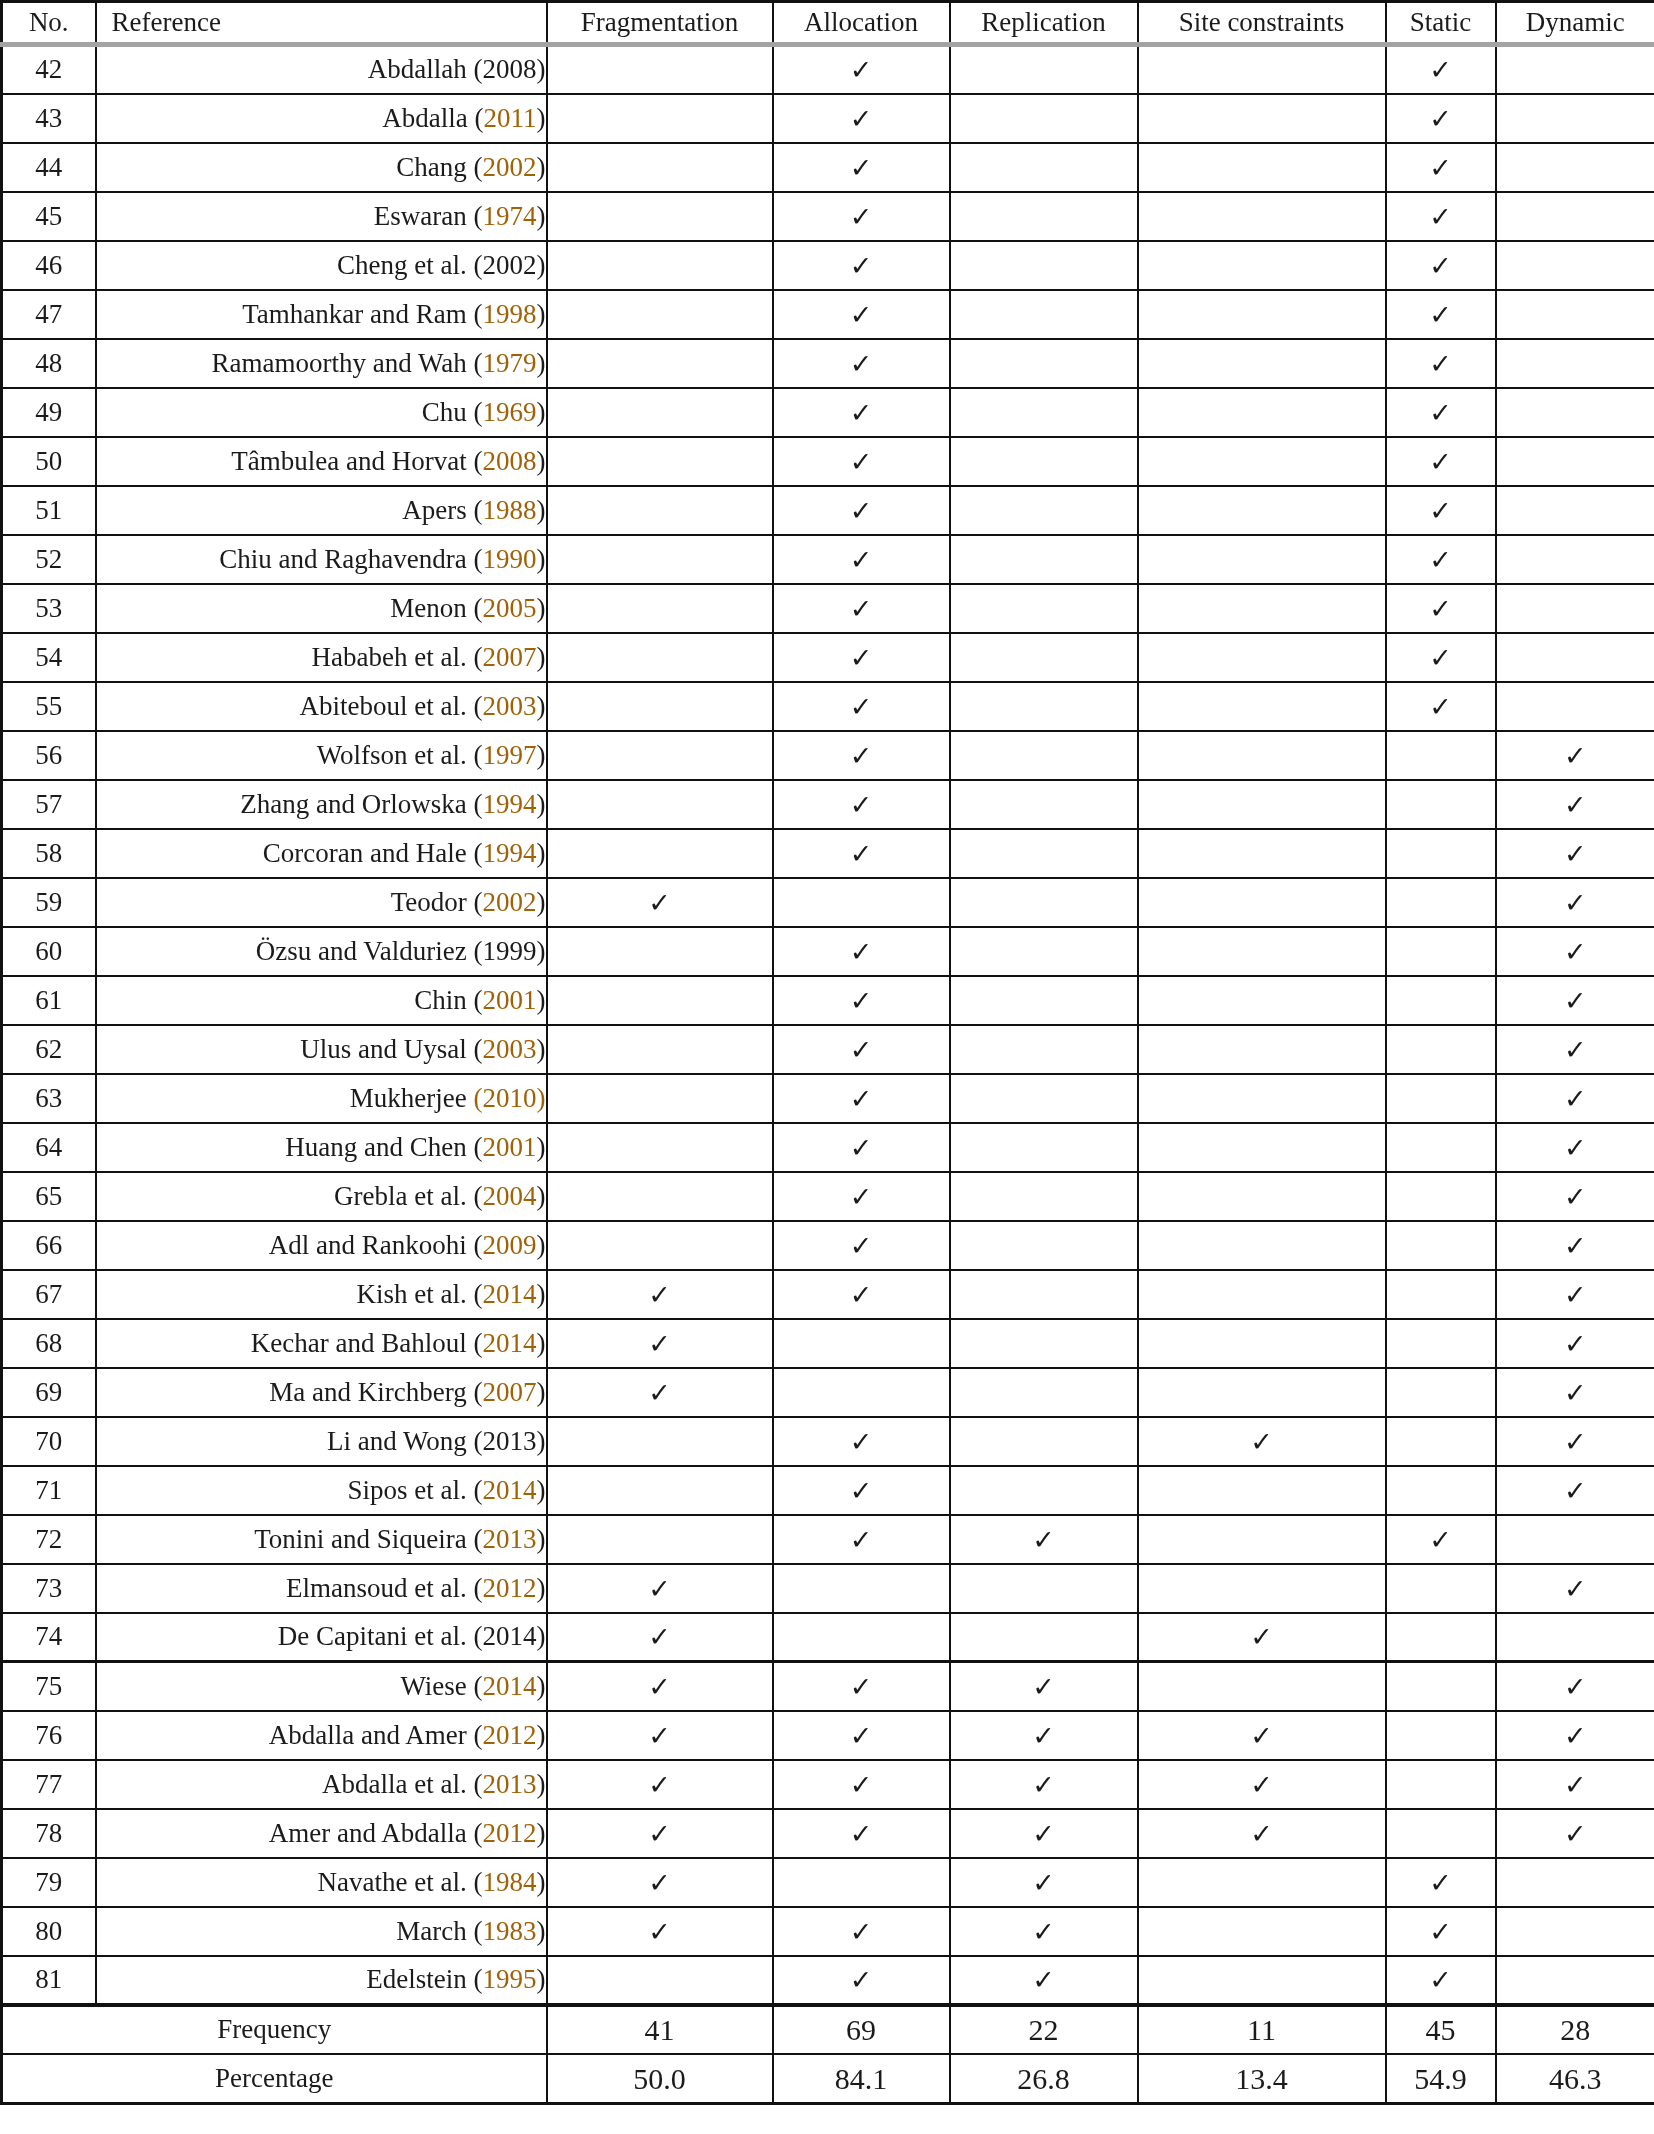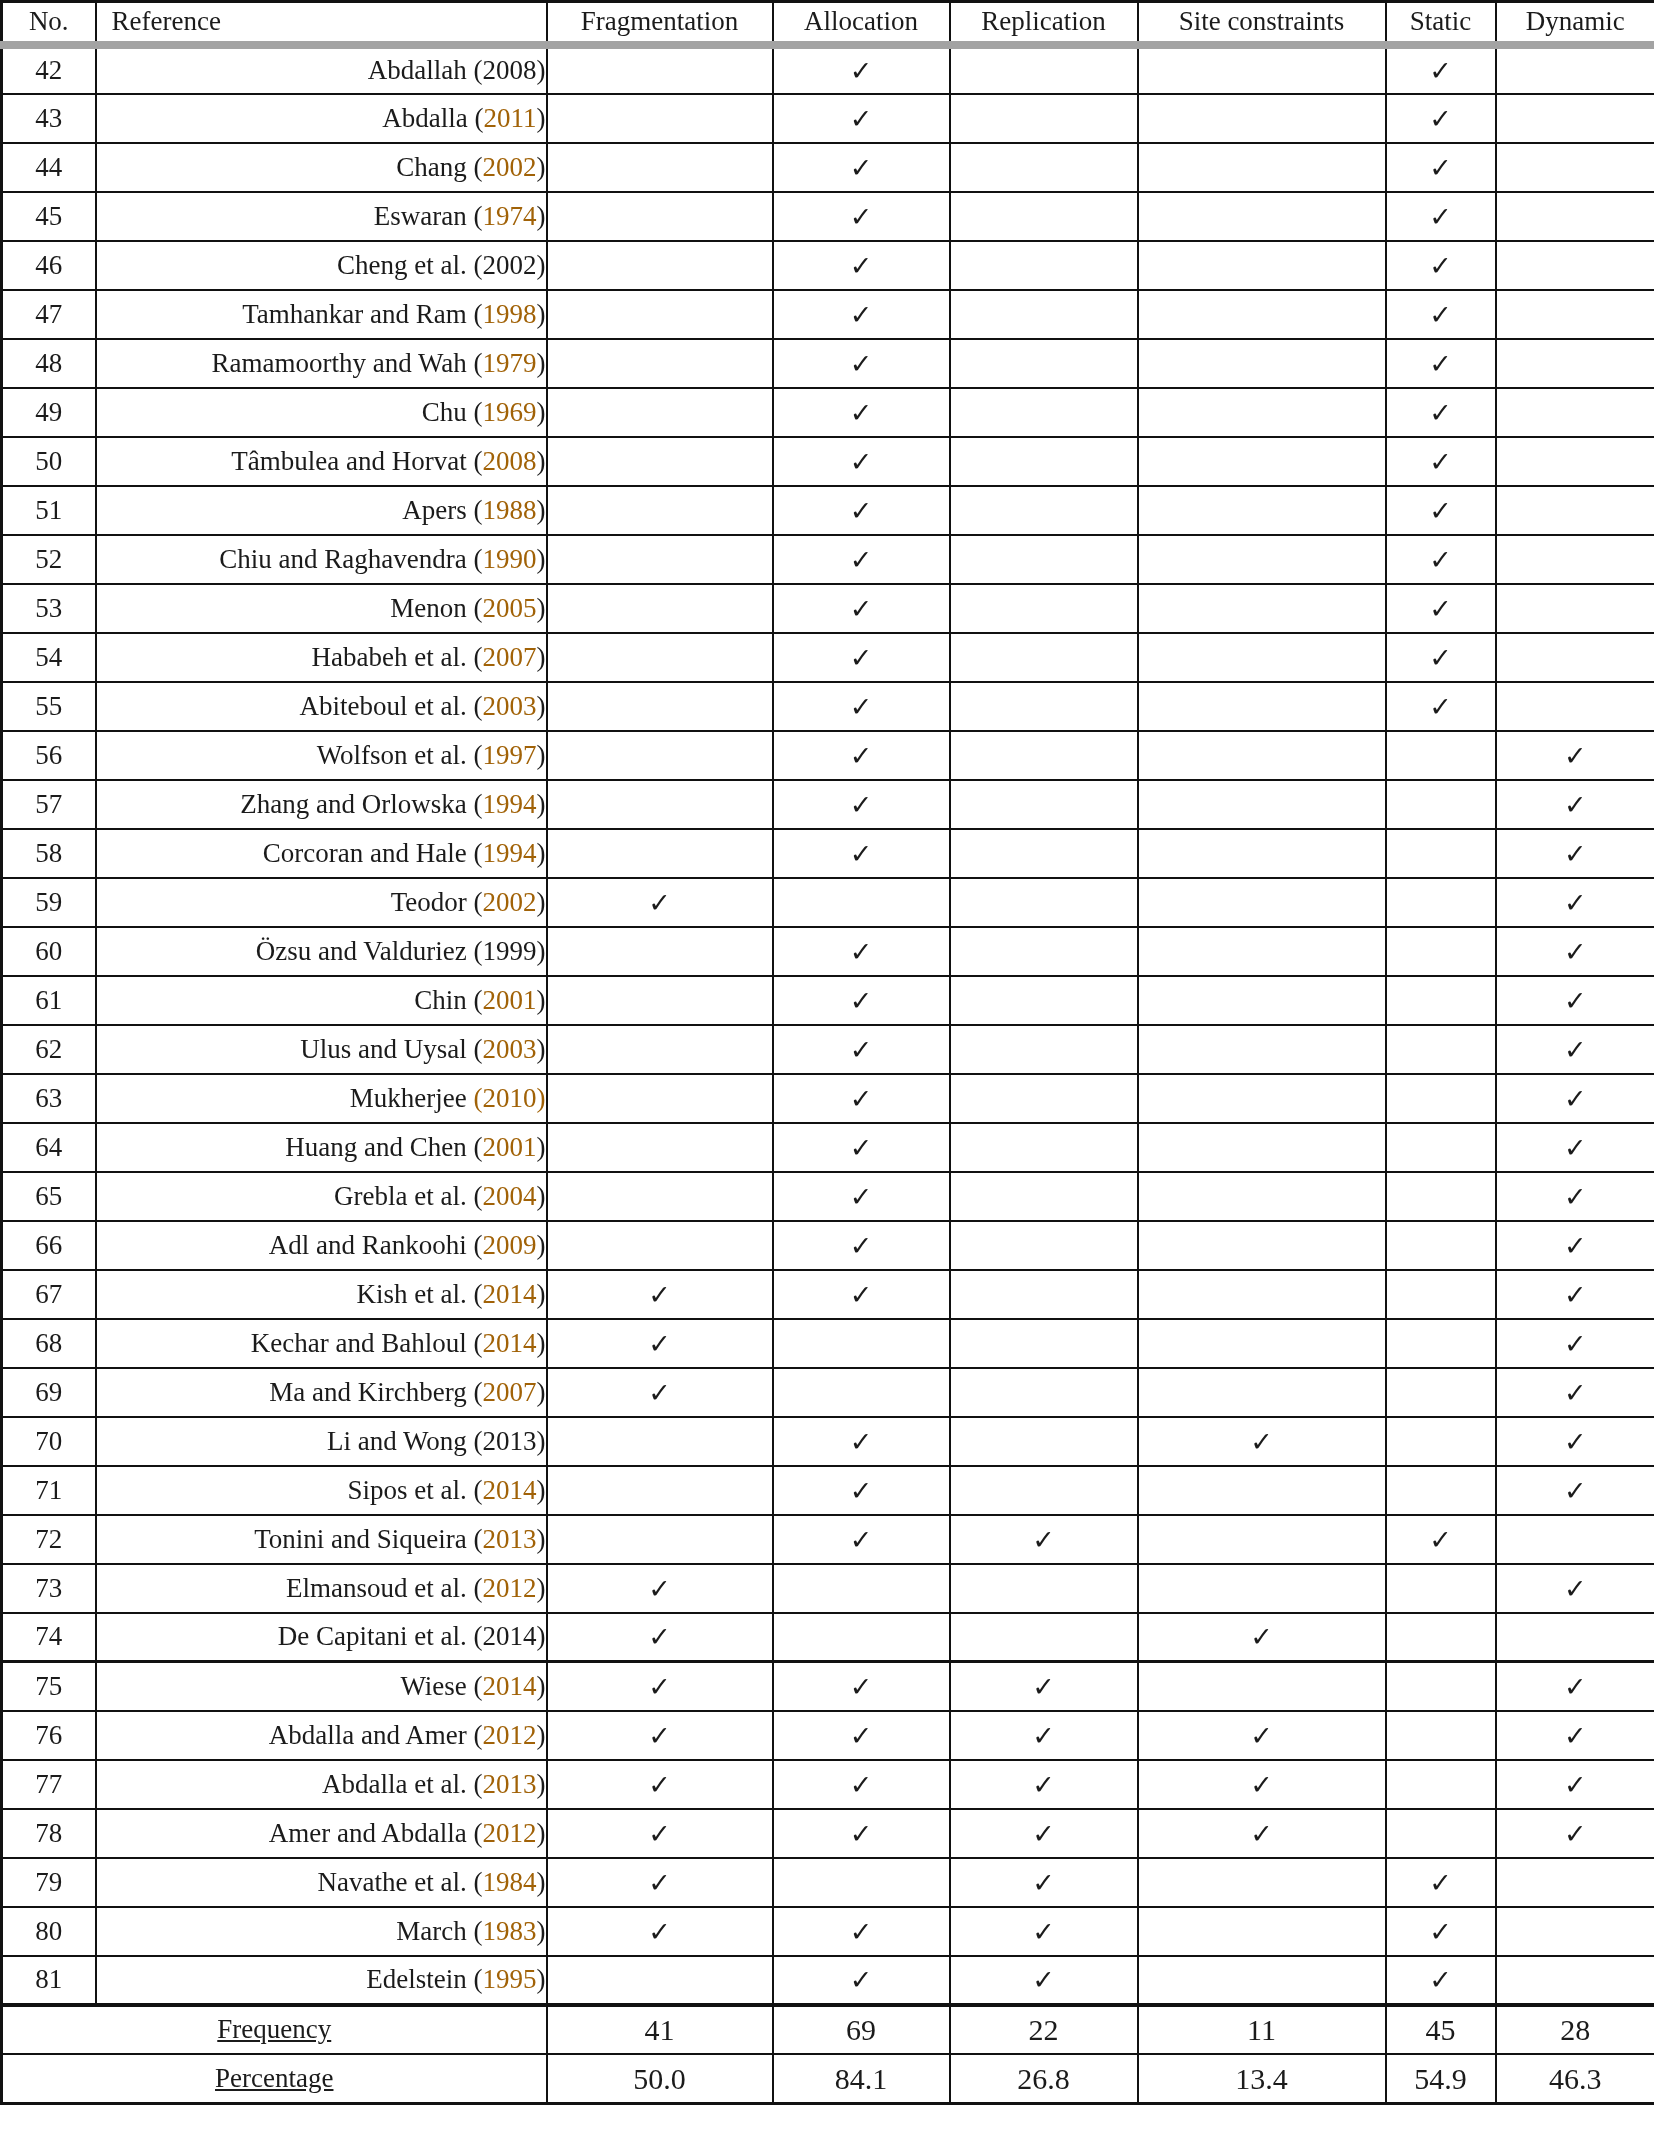--- a/index.html
+++ b/index.html
@@ -21,35 +21,35 @@
     padding: 0;
     overflow: hidden;
     white-space: nowrap;
   }
   thead tr { height: 43px; }
   tbody tr { height: 49px; }
   tfoot tr { height: 49.6px; }
   th {
     font-weight: normal;
     text-align: center;
-    border-bottom: 8px solid #a3a3a3;
+    border-bottom: 5px solid #a3a3a3;
   }
   th.a-left { text-align: left; padding-left: 15px; }
   td.c-no { text-align: center; }
   td.c-ref { text-align: right; padding-left: 15px; }
   td.c-check {
     text-align: center;
     font-family: "DejaVu Sans", sans-serif;
     font-size: 27px;
   }
   td.c-num {
     font-family: "Liberation Serif", "DejaVu Serif", serif;
     font-size: 30px;
   }
-  td.c-label { text-align: center; text-decoration: underline; }
+  td.c-label { text-align: center; }
   tr.section-end td { border-bottom: 3px solid #111111; }
   tfoot tr.totals-first td { border-top: 4px solid #111111; }
   .link { color: #a16207; }
 </style>
 </head>
 <body>
 
 <table class="survey">
   <colgroup>
     <col style="width:94px">

